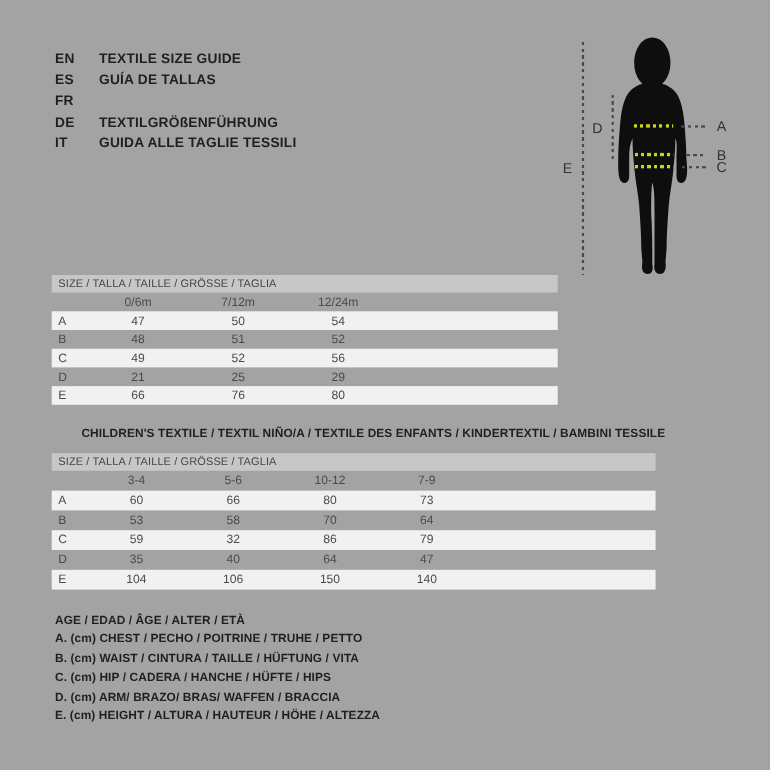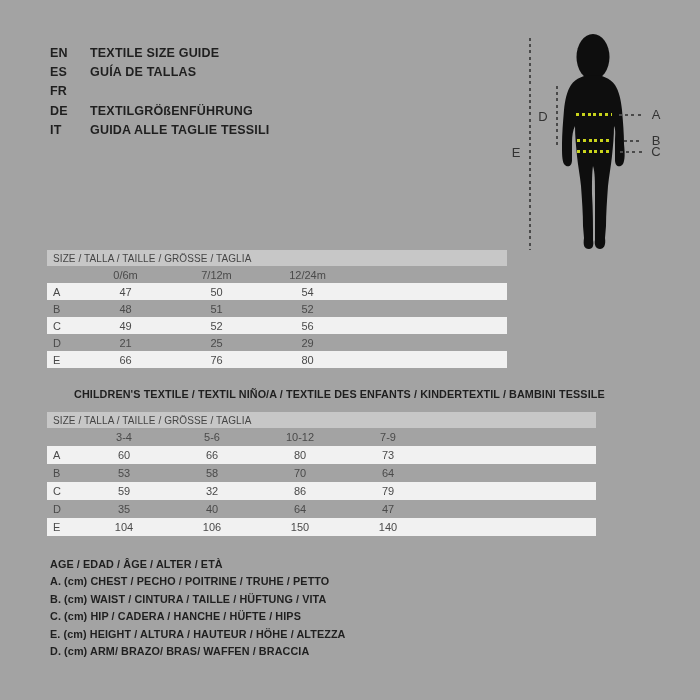--- a/index.html
+++ b/index.html
@@ -233,17 +233,17 @@
           <span class="cell">140</span>
         </div>
       </div>
   </div>
 
   <section class="legend" id="legendBlock">
     <div class="legend-line">AGE / EDAD / ÂGE / ALTER / ETÀ</div>
   <div class="legend-line">A. (cm) CHEST / PECHO / POITRINE / TRUHE / PETTO</div>
       <div class="legend-line">B. (cm) WAIST / CINTURA / TAILLE / HÜFTUNG / VITA</div>
       <div class="legend-line">C. (cm) HIP / CADERA / HANCHE / HÜFTE / HIPS</div>
+      <div class="legend-line">D. (cm) ARM/ BRAZO/ BRAS/ WAFFEN / BRACCIA</div>
       <div class="legend-line">E. (cm) HEIGHT / ALTURA / HAUTEUR / HÖHE / ALTEZZA</div>
-      <div class="legend-line">D. (cm) ARM/ BRAZO/ BRAS/ WAFFEN / BRACCIA</div>
     </section>
 
 </div>
 
 </body></html>

